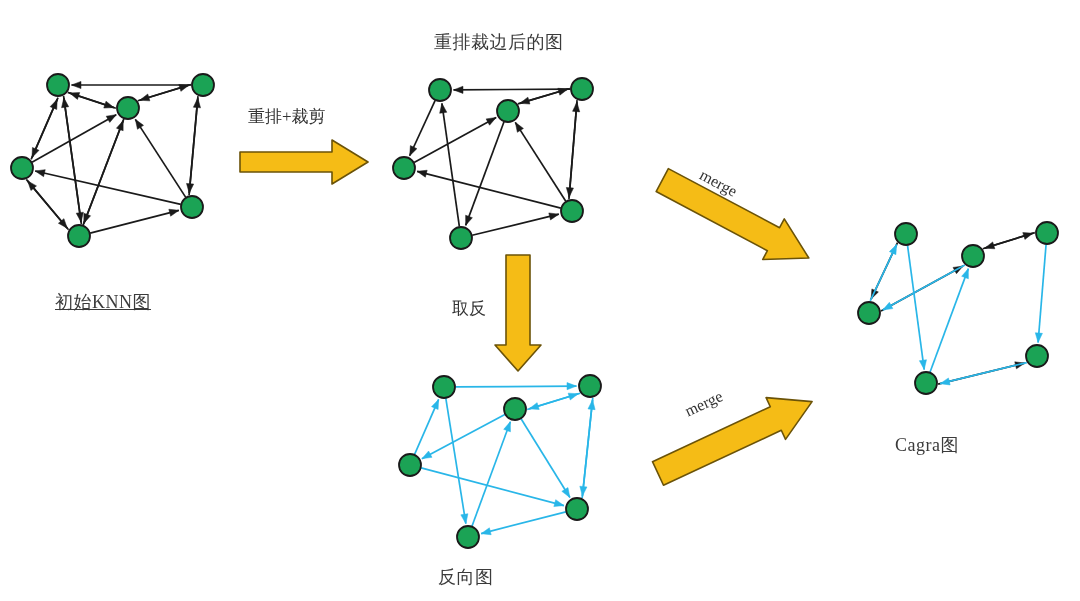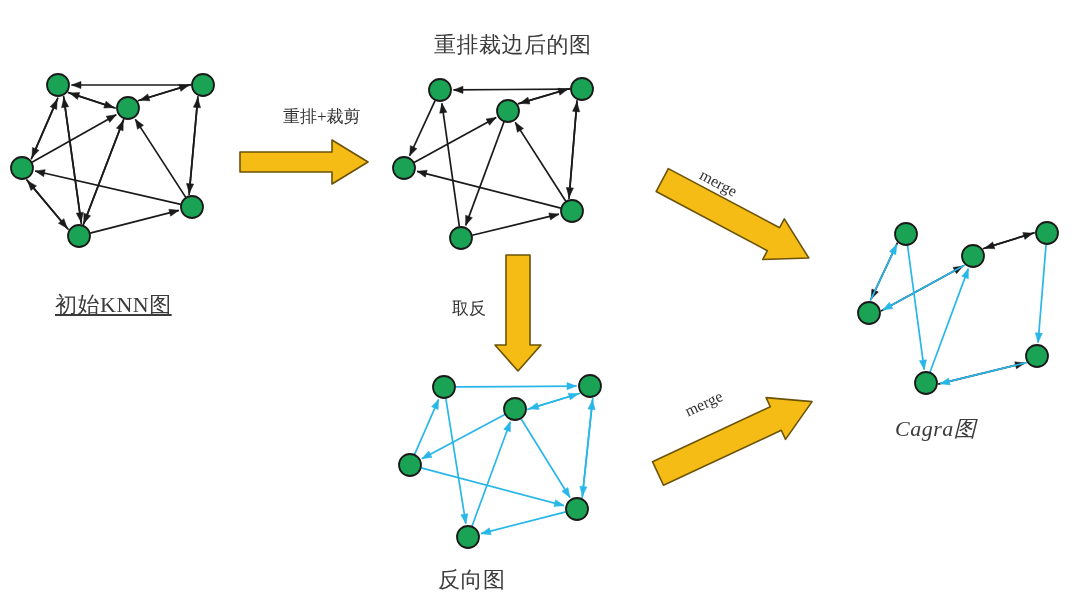--- a/index.html
+++ b/index.html
@@ -17,21 +17,21 @@
     background: #ffffff;
     overflow: hidden;
   }
   .graph-svg {
     position: absolute;
     overflow: visible;
   }
   .caption {
     position: absolute;
     font-family: "Liberation Serif", "DejaVu Serif", serif;
-    font-size: 22px;
+    font-size: 18px;
     color: #3b3b3b;
     white-space: nowrap;
     letter-spacing: 0.5px;
     text-align: center;
   }
   .arrow-label {
     position: absolute;
     font-family: "Liberation Serif", "DejaVu Serif", serif;
     font-size: 17px;
     color: #333333;
@@ -98,21 +98,21 @@
         <circle cx="22" cy="168" r="11" fill="#1ba355" stroke="#1a1a1a" stroke-width="1.8"></circle>
         <circle cx="192" cy="207" r="11" fill="#1ba355" stroke="#1a1a1a" stroke-width="1.8"></circle>
         <circle cx="79" cy="236" r="11" fill="#1ba355" stroke="#1a1a1a" stroke-width="1.8"></circle>
       </g>
     </svg>
   <div class="caption" style="left:55px; top:290px;text-decoration:underline;">初始KNN图</div>
 
   <svg class="block-arrow" style="left:238px; top:138px; width:132px; height:48px;" viewBox="0 0 132 48">
     <polygon points="2,14 94,14 94,2 130,24 94,46 94,34 2,34" fill="#f5bc16" stroke="#6b5308" stroke-width="1.6" stroke-linejoin="round"></polygon>
   </svg>
-  <div class="arrow-label" style="left:248px; top:105px;margin-left:35px;">重排+裁剪</div>
+  <div class="arrow-label" style="left:248px; top:105px;">重排+裁剪</div>
 
   <div class="caption" style="left:434px; top:30px;">重排裁边后的图</div>
   <svg class="graph-svg" id="svg-pruned" style="left:0px; top:0px; width:1080px; height:601px;" viewBox="0 0 1080 601">
       <g>
         <line x1="570.50" y1="89.08" x2="453.50" y2="89.90" stroke="#1a1a1a" stroke-width="1.7" stroke-linecap="butt"></line>
         <polygon points="453.50,89.90 462.97,86.24 463.02,93.44" fill="#1a1a1a" stroke="#1a1a1a" stroke-width="0.5" stroke-linejoin="round"></polygon>
         <line x1="435.18" y1="100.44" x2="409.66" y2="155.74" stroke="#1a1a1a" stroke-width="1.7" stroke-linecap="butt"></line>
         <polygon points="409.66,155.74 410.37,145.61 416.91,148.63" fill="#1a1a1a" stroke="#1a1a1a" stroke-width="0.5" stroke-linejoin="round"></polygon>
         <line x1="569.84" y1="88.44" x2="519.80" y2="103.32" stroke="#1a1a1a" stroke-width="1.7" stroke-linecap="butt"></line>
         <polygon points="519.80,103.32 527.88,97.16 529.93,104.06" fill="#1a1a1a" stroke="#1a1a1a" stroke-width="0.5" stroke-linejoin="round"></polygon>
@@ -229,15 +229,15 @@
       </g>
       <g>
         <circle cx="906" cy="234" r="11" fill="#1ba355" stroke="#1a1a1a" stroke-width="1.8"></circle>
         <circle cx="1047" cy="233" r="11" fill="#1ba355" stroke="#1a1a1a" stroke-width="1.8"></circle>
         <circle cx="973" cy="256" r="11" fill="#1ba355" stroke="#1a1a1a" stroke-width="1.8"></circle>
         <circle cx="869" cy="313" r="11" fill="#1ba355" stroke="#1a1a1a" stroke-width="1.8"></circle>
         <circle cx="1037" cy="356" r="11" fill="#1ba355" stroke="#1a1a1a" stroke-width="1.8"></circle>
         <circle cx="926" cy="383" r="11" fill="#1ba355" stroke="#1a1a1a" stroke-width="1.8"></circle>
       </g>
     </svg>
-  <div class="caption" style="left:895px; top:414px;font-style:italic;">Cagra图</div>
+  <div class="caption" style="left:895px; top:433px;">Cagra图</div>
 
 </div>
 
 </body></html>

